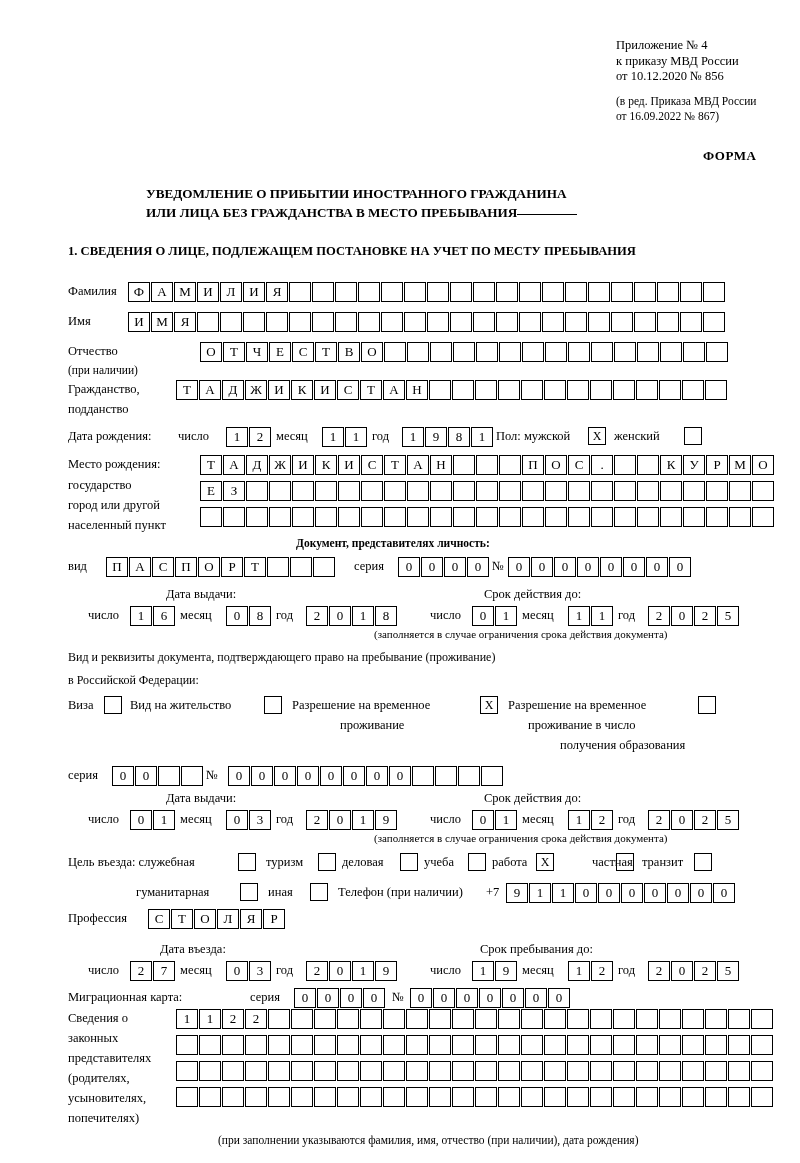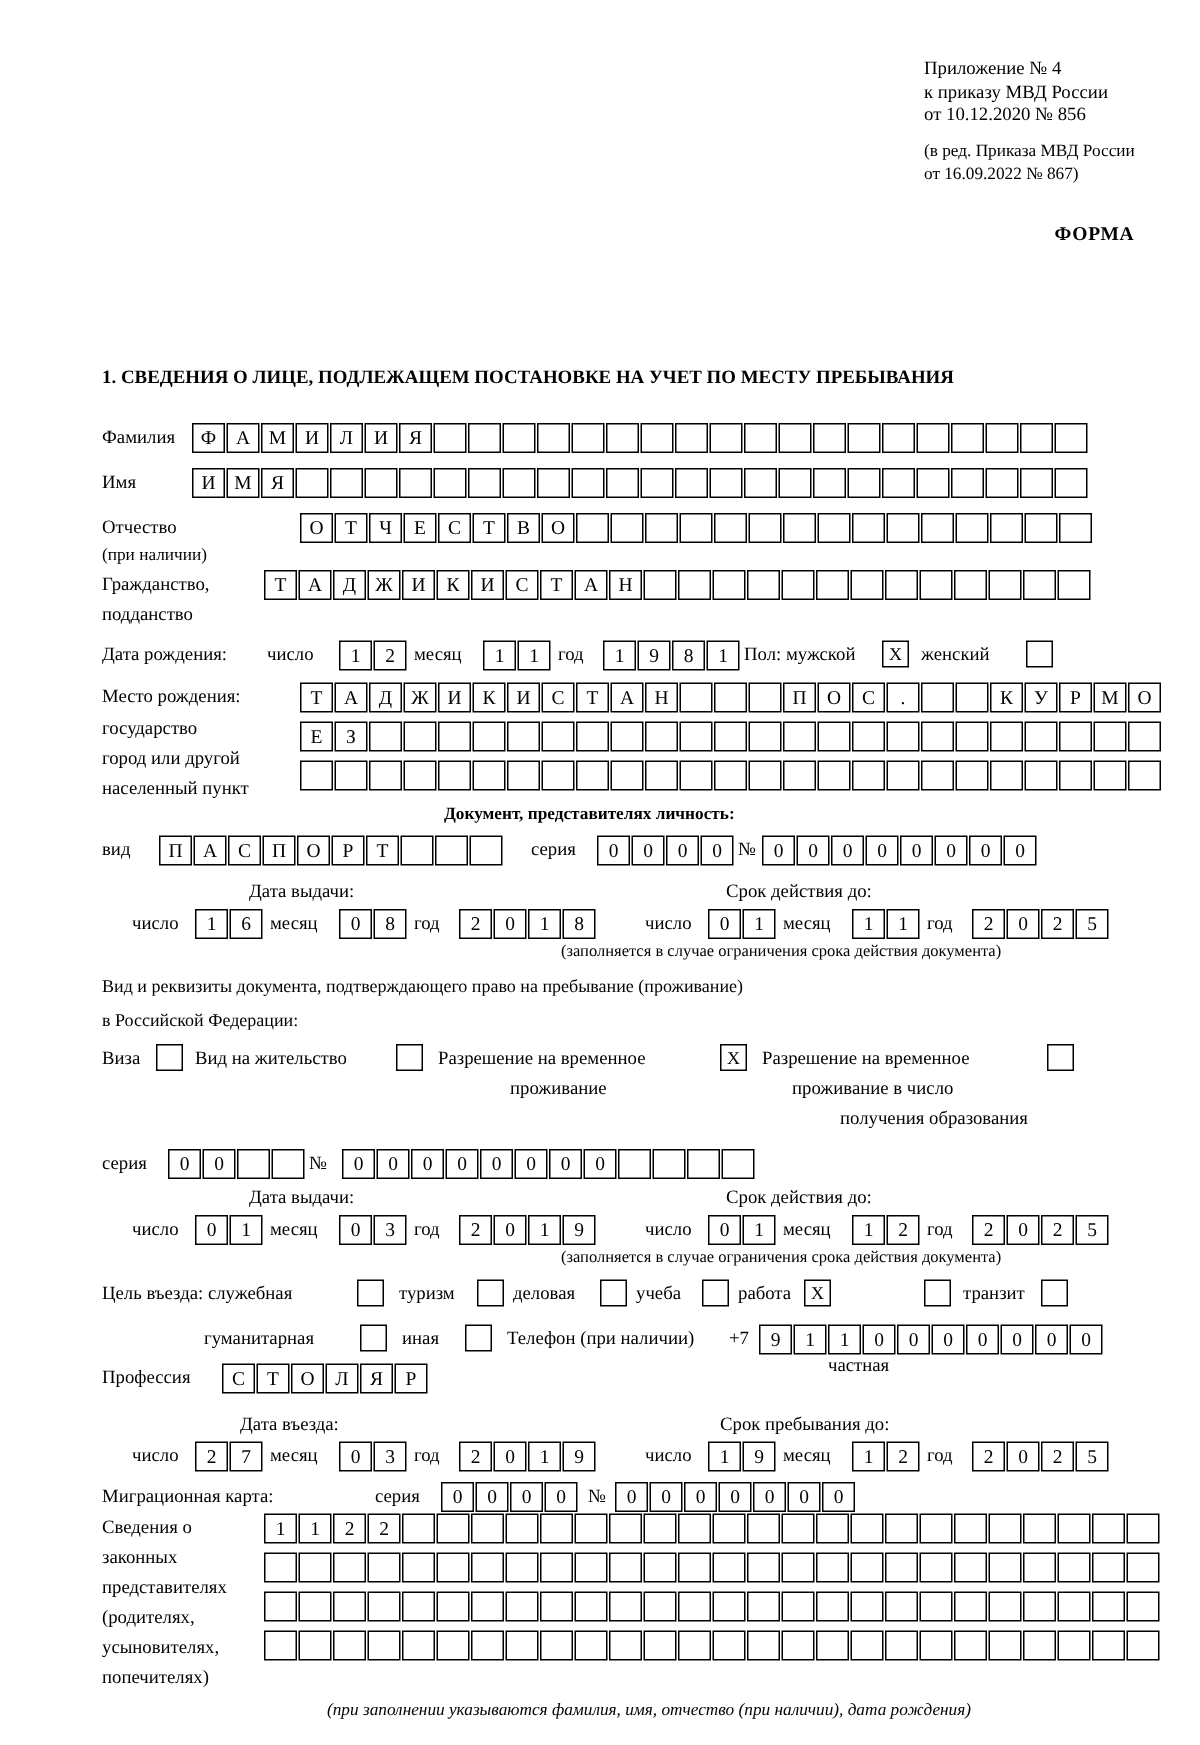--- a/index.html
+++ b/index.html
@@ -57,20 +57,24 @@
     <div>Приложение № 4</div>
     <div>к приказу МВД России</div>
     <div>от 10.12.2020 № 856</div>
     <div class="gap"></div>
     <div class="small">(в ред. Приказа МВД России</div>
     <div class="small">от 16.09.2022 № 867)</div>
   </div>
 
   <div class="forma">ФОРМА</div>
 
+  <div class="title">
+    <span>УВЕДОМЛЕНИЕ О ПРИБЫТИИ ИНОСТРАННОГО ГРАЖДАНИНА</span><br>
+    <span>ИЛИ ЛИЦА БЕЗ ГРАЖДАНСТВА В МЕСТО ПРЕБЫВАНИЯ</span><span class="tail"></span>
+  </div>
 
   <div class="sect1">1. СВЕДЕНИЯ О ЛИЦЕ, ПОДЛЕЖАЩЕМ ПОСТАНОВКЕ НА УЧЕТ ПО МЕСТУ ПРЕБЫВАНИЯ</div>
 
   <div class="lbl" style="left:68px;top:284px;">Фамилия</div>
   <div class="cells" id="row-surname" style="left:128px;top:282px;">
       <div class="c">Ф</div>
       <div class="c">А</div>
       <div class="c">М</div>
       <div class="c">И</div>
       <div class="c">Л</div>
@@ -449,21 +453,21 @@
   <div class="lbl" style="left:68px;top:855px;">Цель въезда: служебная</div>
   <div class="box" style="left:238px;top:853px;"></div>
   <div class="lbl" style="left:266px;top:855px;">туризм</div>
   <div class="box" style="left:318px;top:853px;"></div>
   <div class="lbl" style="left:342px;top:855px;">деловая</div>
   <div class="box" style="left:400px;top:853px;"></div>
   <div class="lbl" style="left:424px;top:855px;">учеба</div>
   <div class="box" style="left:468px;top:853px;"></div>
   <div class="lbl" style="left:492px;top:855px;">работа</div>
   <div class="box" style="left:536px;top:853px;">X</div>
-  <div class="lbl" style="left:552px;top:855px;margin-top:48px;">частная</div>
+  <div class="lbl" style="left:592px;top:855px;">частная</div>
   <div class="box" style="left:616px;top:853px;"></div>
   <div class="lbl" style="left:642px;top:855px;">транзит</div>
   <div class="box" style="left:694px;top:853px;"></div>
 
   <div class="lbl" style="left:136px;top:885px;">гуманитарная</div>
   <div class="box" style="left:240px;top:883px;"></div>
   <div class="lbl" style="left:268px;top:885px;">иная</div>
   <div class="box" style="left:310px;top:883px;"></div>
   <div class="lbl" style="left:338px;top:885px;">Телефон (при наличии)</div>
   <div class="lbl" style="left:486px;top:885px;">+7</div>
@@ -661,15 +665,15 @@
       <div class="c"></div>
       <div class="c"></div>
       <div class="c"></div>
       <div class="c"></div>
       <div class="c"></div>
       <div class="c"></div>
       <div class="c"></div>
       <div class="c"></div>
     </div>
 
-  <div class="bottomnote" style="left:218px;top:1134px;font-style:italic;">(при заполнении указываются фамилия, имя, отчество (при наличии), дата рождения)</div>
+  <div class="bottomnote" style="left:218px;top:1134px;">(при заполнении указываются фамилия, имя, отчество (при наличии), дата рождения)</div>
 
 </div>
 
 </body></html>

